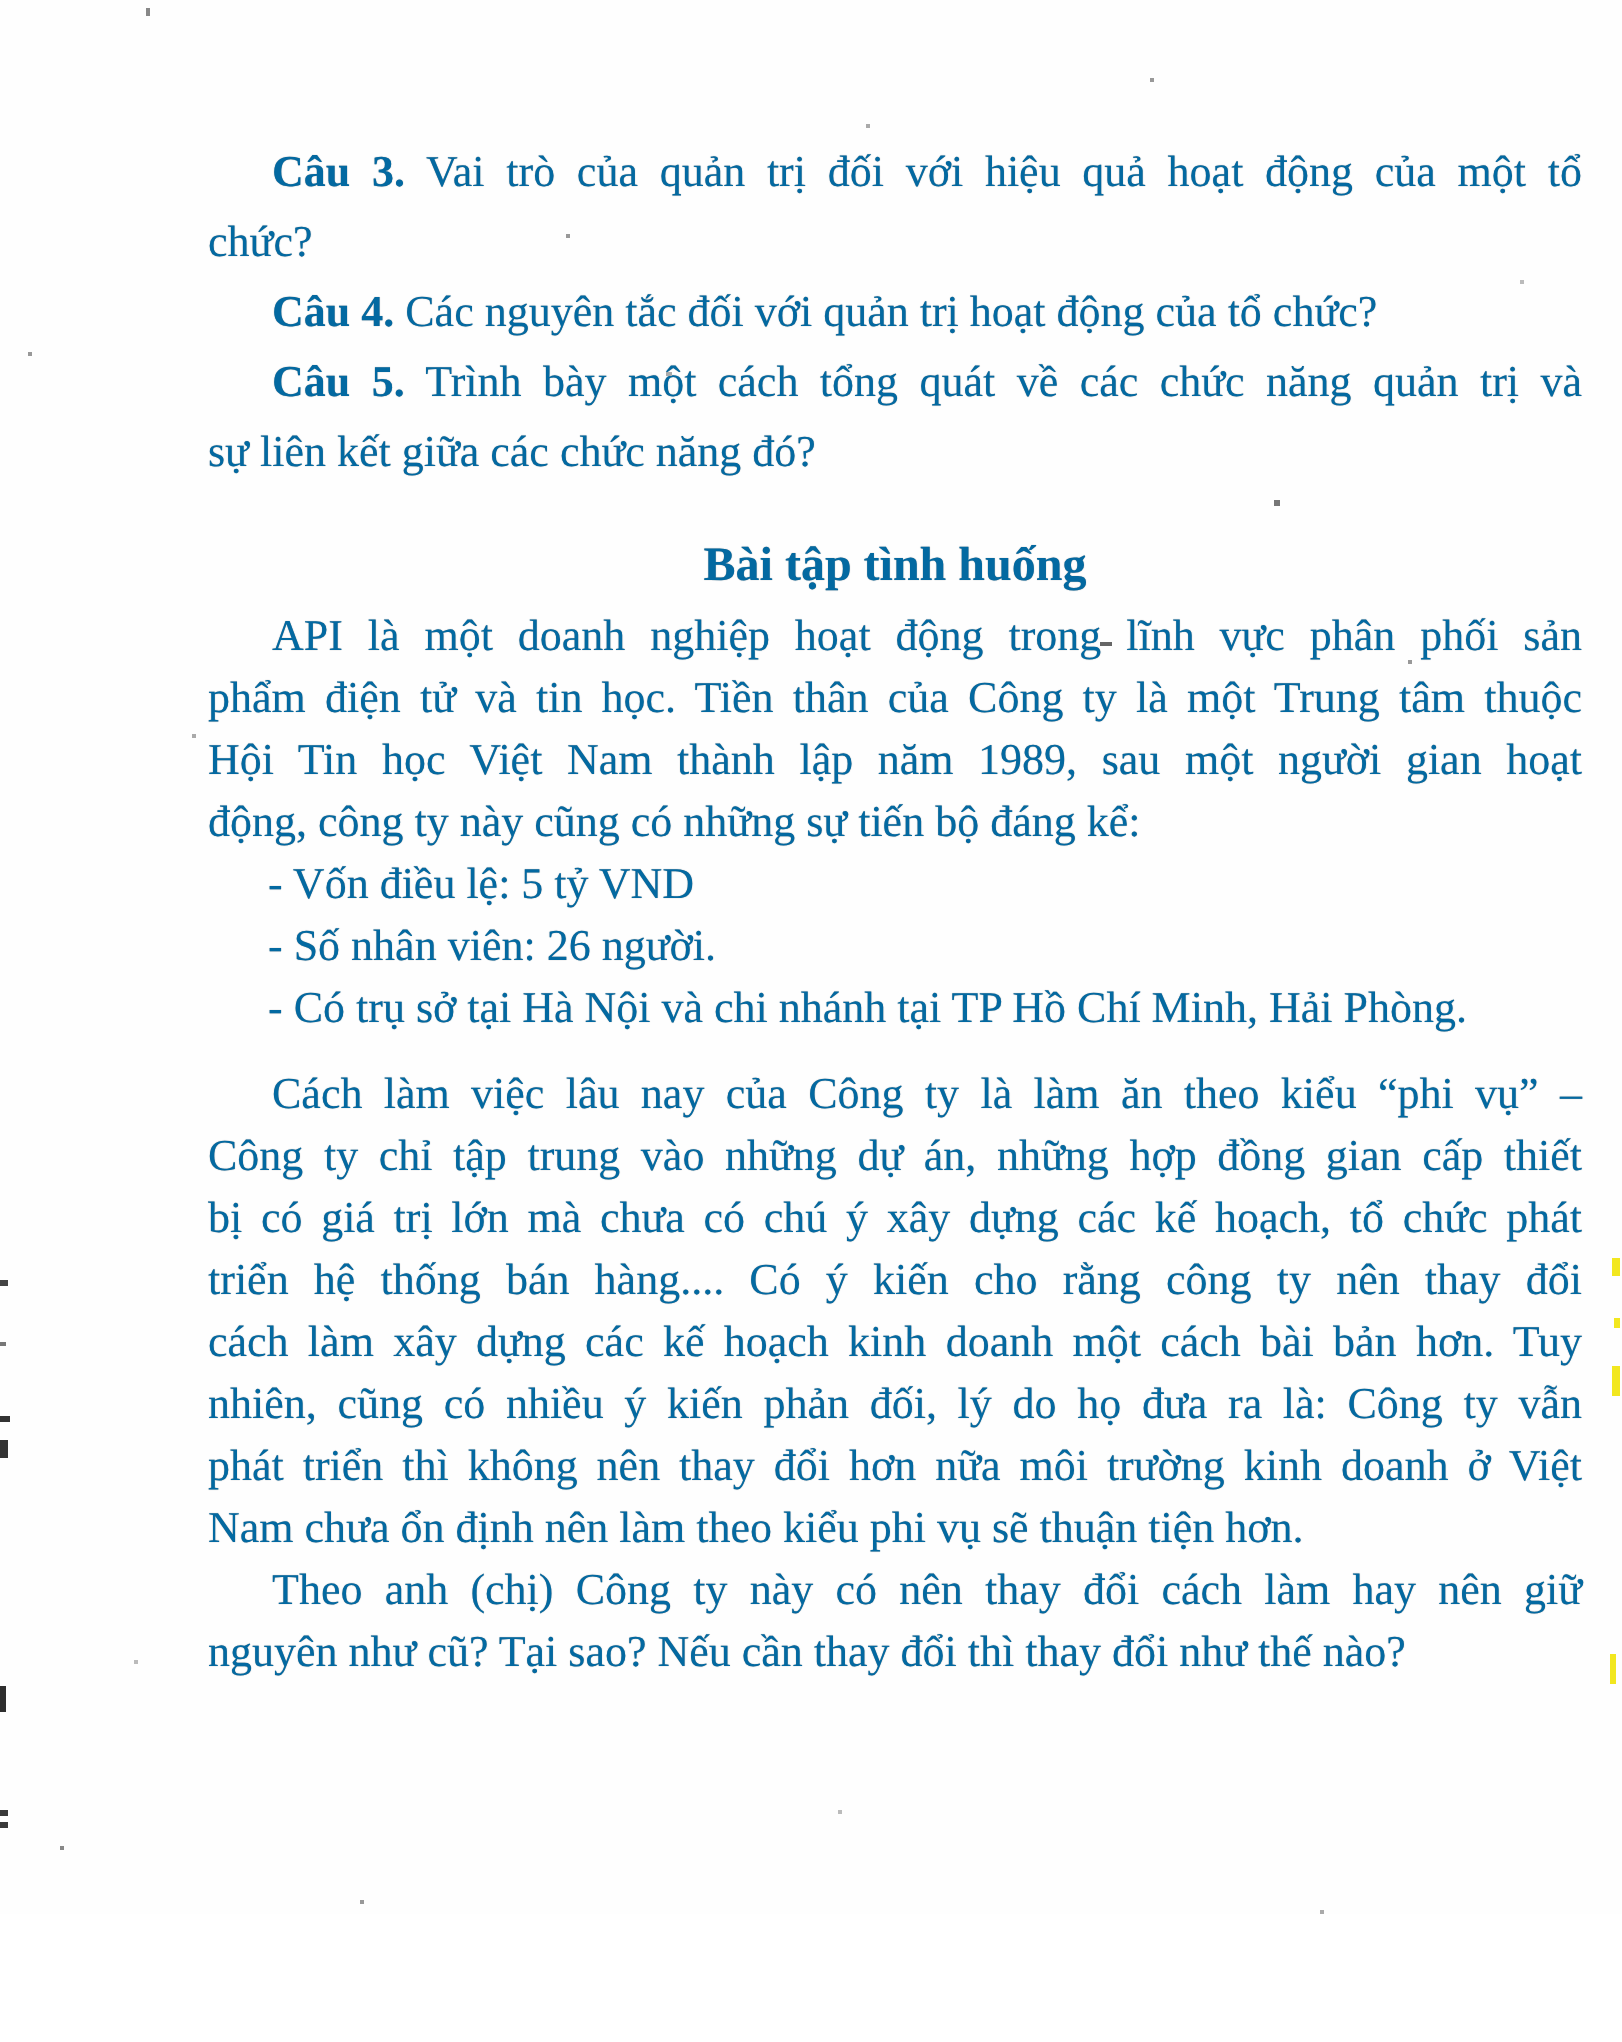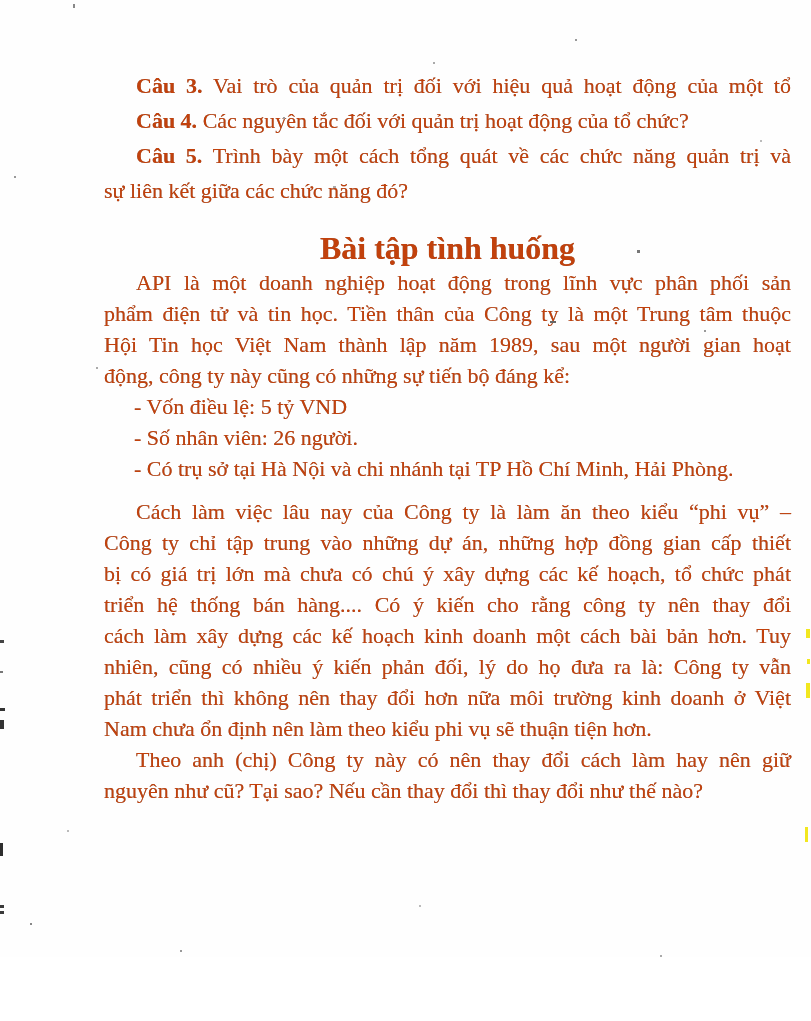--- a/index.html
+++ b/index.html
@@ -3,21 +3,21 @@
 <meta charset="utf-8">
 <style>
   html, body { margin: 0; padding: 0; background: #ffffff; }
   .page {
     position: relative;
     width: 811px;
     height: 957px;
     background: #fefefe;
     overflow: hidden;
     font-family: "Liberation Serif", "DejaVu Serif", serif;
-    color: #c2410c;
+    color: #0369a1;
   }
   .content {
     position: absolute;
     left: 104px;
     top: 68px;
     width: 687px;
     font-size: 22px;
     text-shadow: 0 0 0.5px rgba(20,20,20,0.45);
   }
   .line {
@@ -34,40 +34,41 @@
   .q-line { line-height: 35px; }
   .p-line { line-height: 31px; }
   .bullet {
     padding-left: 30px;
     text-align: right;
     text-align-last: left;
     -moz-text-align-last: left;
   }
   .heading {
     margin: 24px 0 2px 0;
-    font-size: 32px;
+    font-size: 24px;
     font-weight: bold;
     line-height: 33px;
     text-align: center;
     text-align-last: center;
     -moz-text-align-last: center;
   }
   .case-body > div:nth-child(3) { margin-top: 12px; }
   .case-body > div:nth-child(4) { }
   b[data-name="question-label"] { font-weight: bold; }
   .artifact { position: absolute; }
 </style>
 </head>
 <body>
 
 <div class="page" data-name="scanned-page">
   <div class="content" data-name="page-content">
     <div data-name="question-list">
         <div data-name="question-item">
           <div class="line q-line first" data-name="text-line"><b data-name="question-label">Câu 3.</b> Vai trò của quản trị đối với hiệu quả hoạt động của một tổ</div>
+          <div class="line q-line last" data-name="text-line">chức?</div>
         </div>
         <div data-name="question-item">
           <div class="line q-line first last" data-name="text-line"><b data-name="question-label">Câu 4.</b> Các nguyên tắc đối với quản trị hoạt động của tổ chức?</div>
         </div>
         <div data-name="question-item">
           <div class="line q-line first" data-name="text-line"><b data-name="question-label">Câu 5.</b> Trình bày một cách tổng quát về các chức năng quản trị và</div>
           <div class="line q-line last" data-name="text-line">sự liên kết giữa các chức năng đó?</div>
         </div>
       </div>
     <div class="heading" data-name="case-study-heading">Bài tập tình huống</div>

